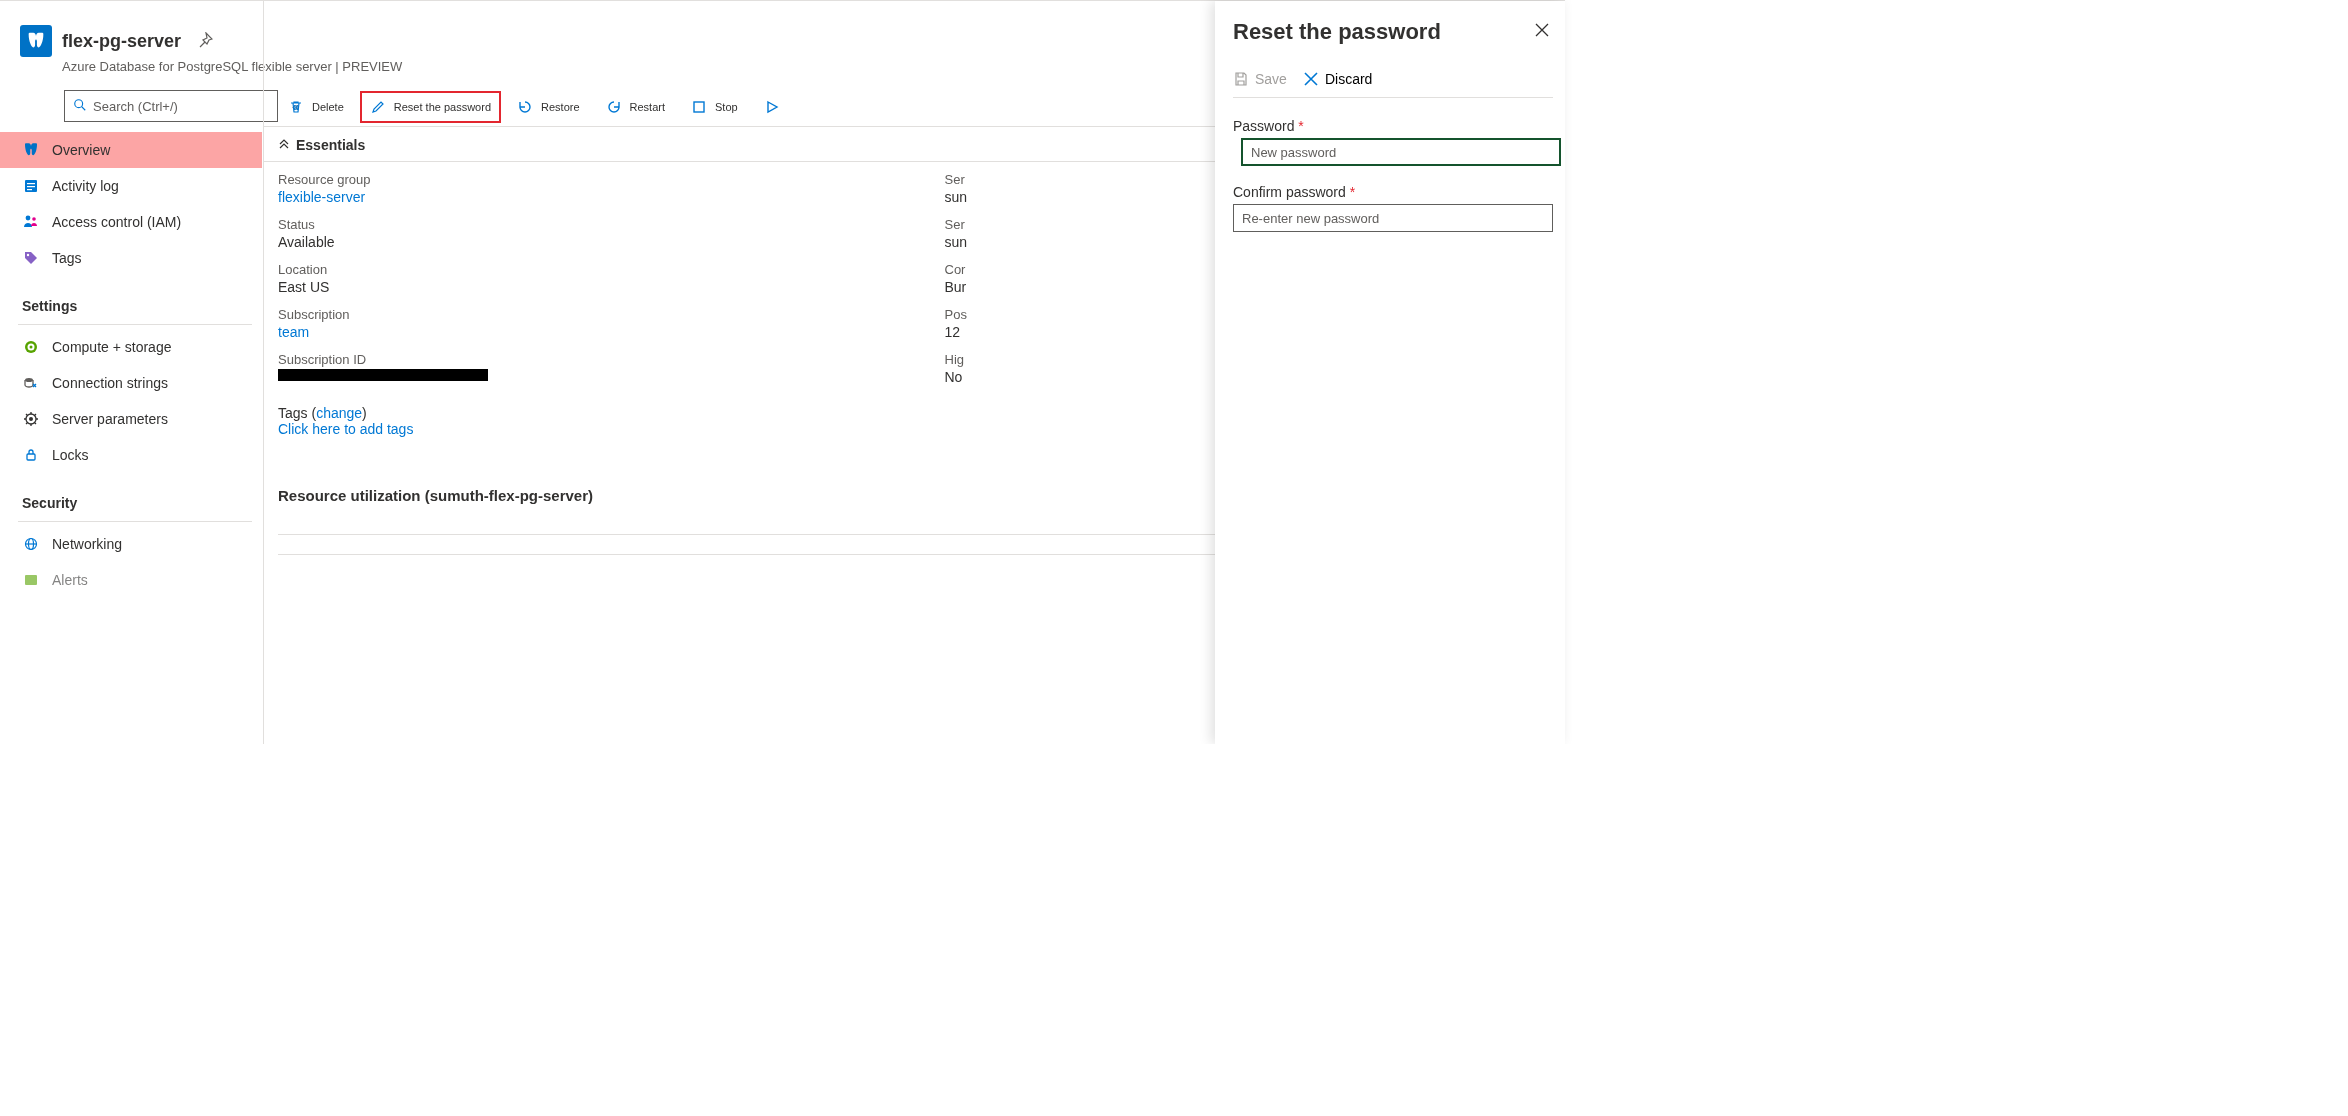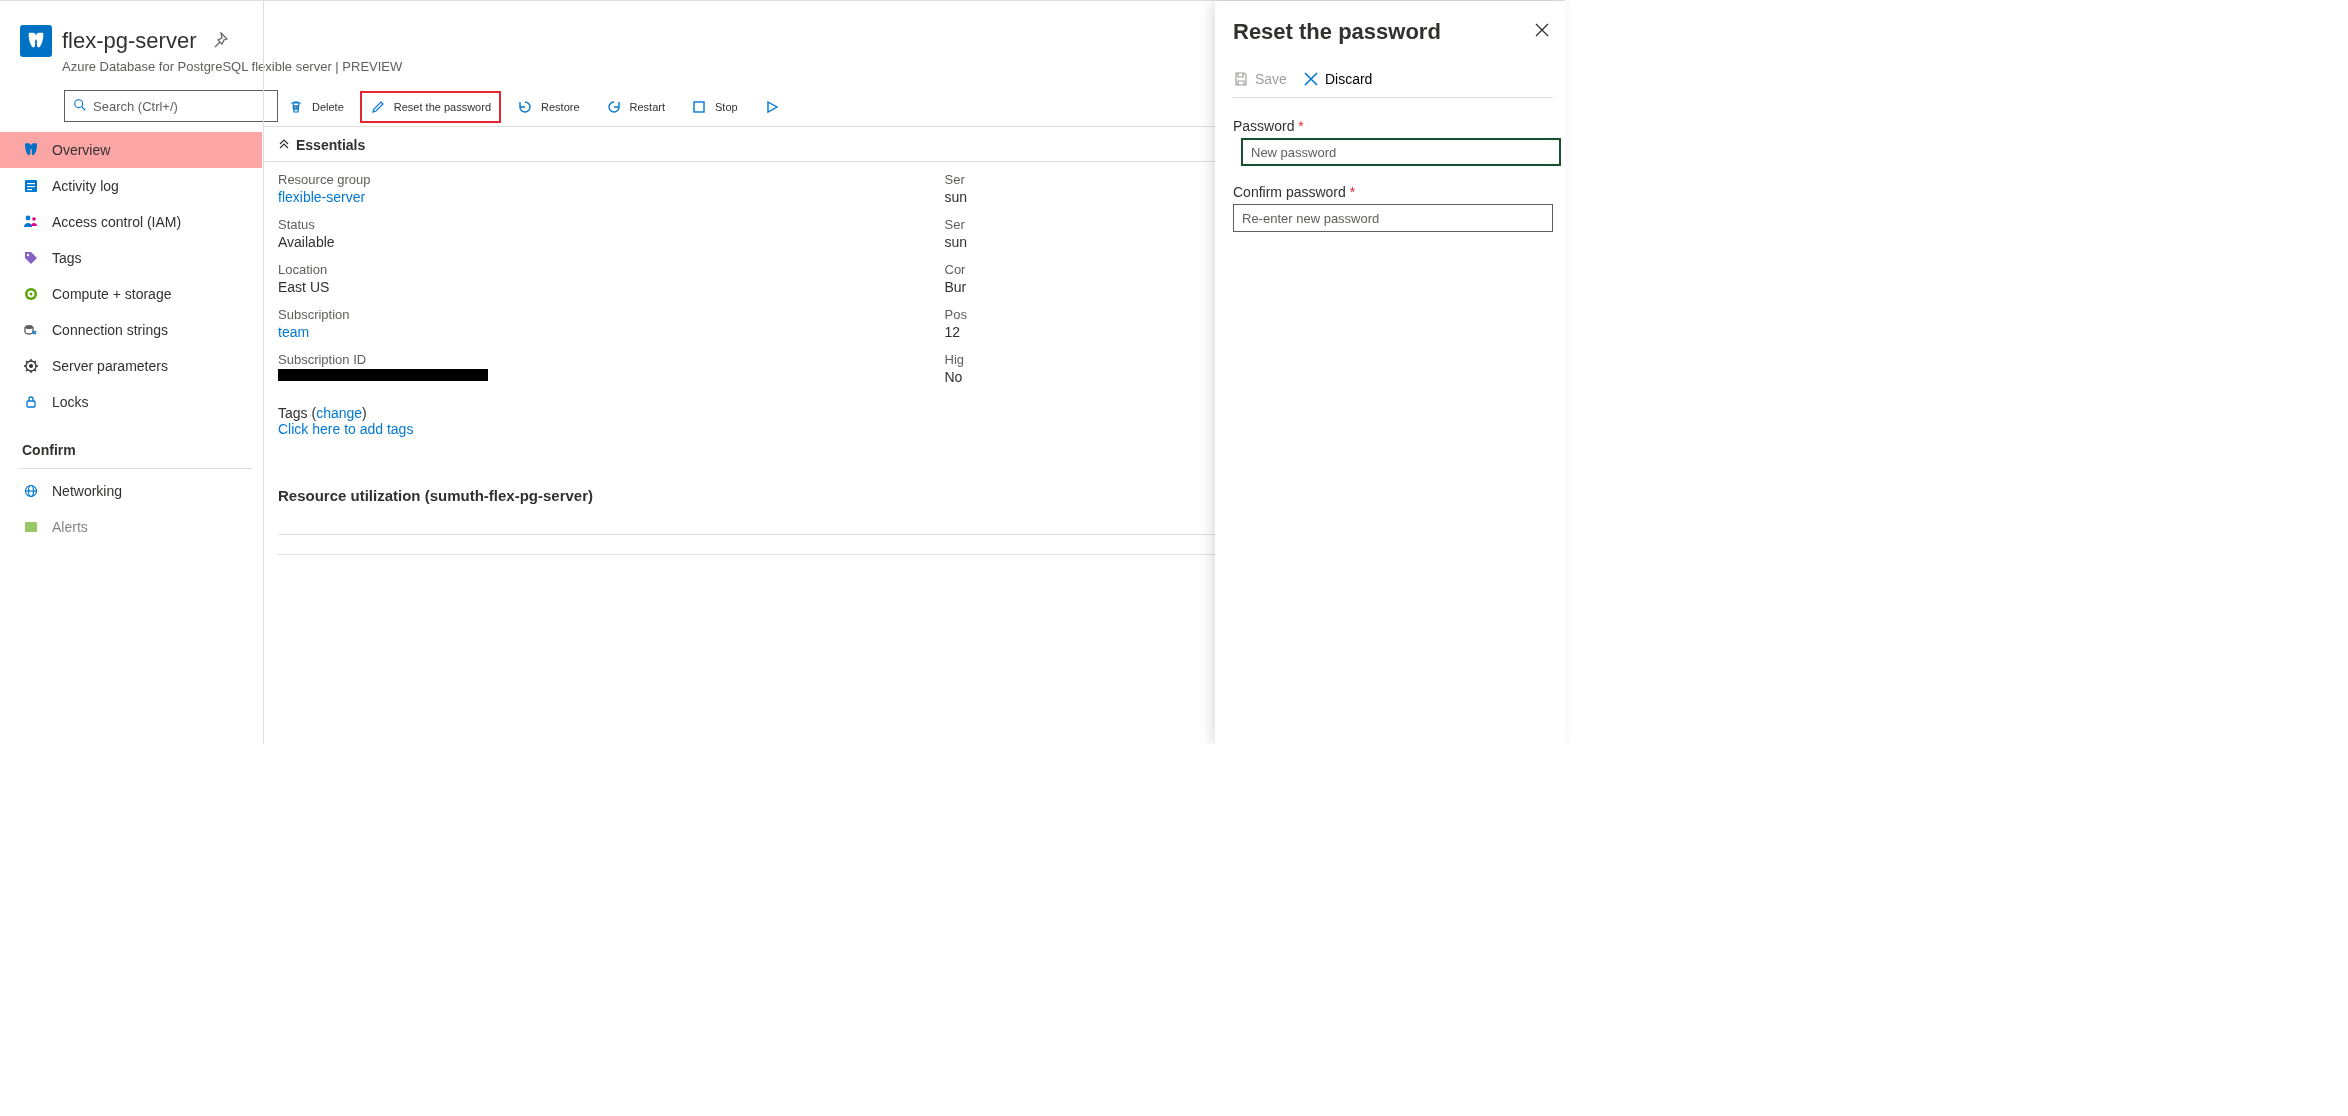--- a/index.html
+++ b/index.html
@@ -34,22 +34,22 @@
     }
     .resource-icon {
       width: 32px; height: 32px;
       background: #0072c6;
       border-radius: 3px;
       display: flex; align-items: center; justify-content: center;
       flex-shrink: 0;
     }
     .resource-icon svg { width: 22px; height: 22px; fill: #fff; }
     .title-text {
-      font-size: 22px;
-      font-weight: 400;
+      font-size: 18px;
+      font-weight: 700;
       color: #323130;
     }
     .pin-icon { color: #605e5c; cursor: pointer; margin-left: 6px; }
     .subtitle {
       font-size: 13px;
       color: #605e5c;
       margin-left: 42px;
       margin-bottom: 16px;
       white-space: nowrap;
     }
@@ -296,20 +296,21 @@
       <div class="nav-item">
         <span class="nav-icon">
             <svg width="16" height="16" viewBox="0 0 16 16">
               <path d="M2 2h6l6 6-6 6-6-6z" fill="#8661c5"></path>
               <circle cx="5" cy="5" r="1.2" fill="#fff"></circle>
             </svg>
           </span>
         <span>Tags</span>
       </div>
 
+      <div class="nav-group">Settings</div>
       <div class="nav-item">
         <span class="nav-icon">
             <svg width="16" height="16" viewBox="0 0 16 16">
               <circle cx="8" cy="8" r="6" fill="#57a300"></circle>
               <circle cx="8" cy="8" r="3.5" fill="#fff"></circle>
               <circle cx="8" cy="8" r="1.5" fill="#57a300"></circle>
             </svg>
           </span>
         <span>Compute + storage</span>
       </div>
@@ -336,21 +337,21 @@
       <div class="nav-item">
         <span class="nav-icon">
             <svg width="16" height="16" viewBox="0 0 16 16">
               <rect x="4" y="7" width="8" height="6" rx="1" fill="none" stroke="#0078d4" stroke-width="1.3"></rect>
               <path d="M6 7V5a2 2 0 014 0v2" fill="none" stroke="#0078d4" stroke-width="1.3"></path>
             </svg>
           </span>
         <span>Locks</span>
       </div>
 
-      <div class="nav-group">Confirm</div>
+      <div class="nav-group">Security</div>
       <div class="nav-item">
         <span class="nav-icon">
             <svg width="16" height="16" viewBox="0 0 16 16">
               <circle cx="8" cy="8" r="5.5" fill="none" stroke="#0078d4" stroke-width="1.2"></circle>
               <ellipse cx="8" cy="8" rx="2.5" ry="5.5" fill="none" stroke="#0078d4" stroke-width="1.2"></ellipse>
               <line x1="2.5" y1="8" x2="13.5" y2="8" stroke="#0078d4" stroke-width="1.2"></line>
             </svg>
           </span>
         <span>Networking</span>
       </div>

